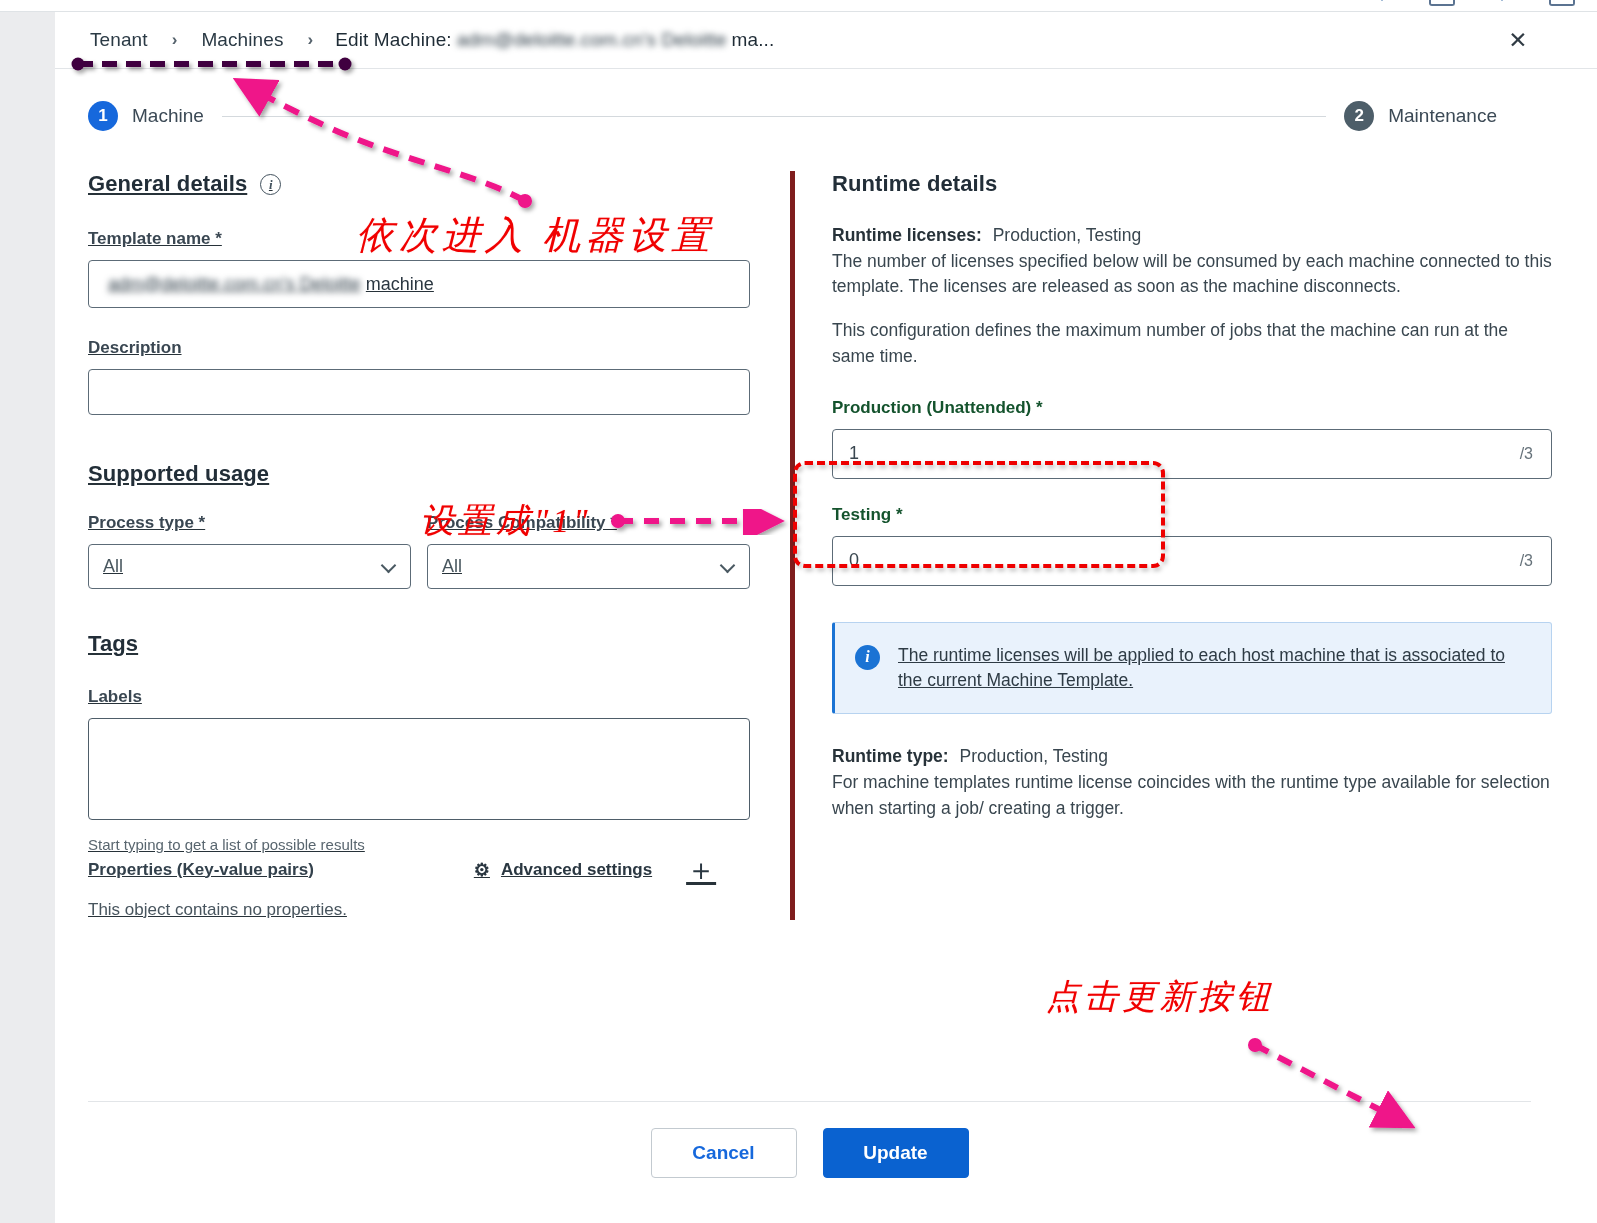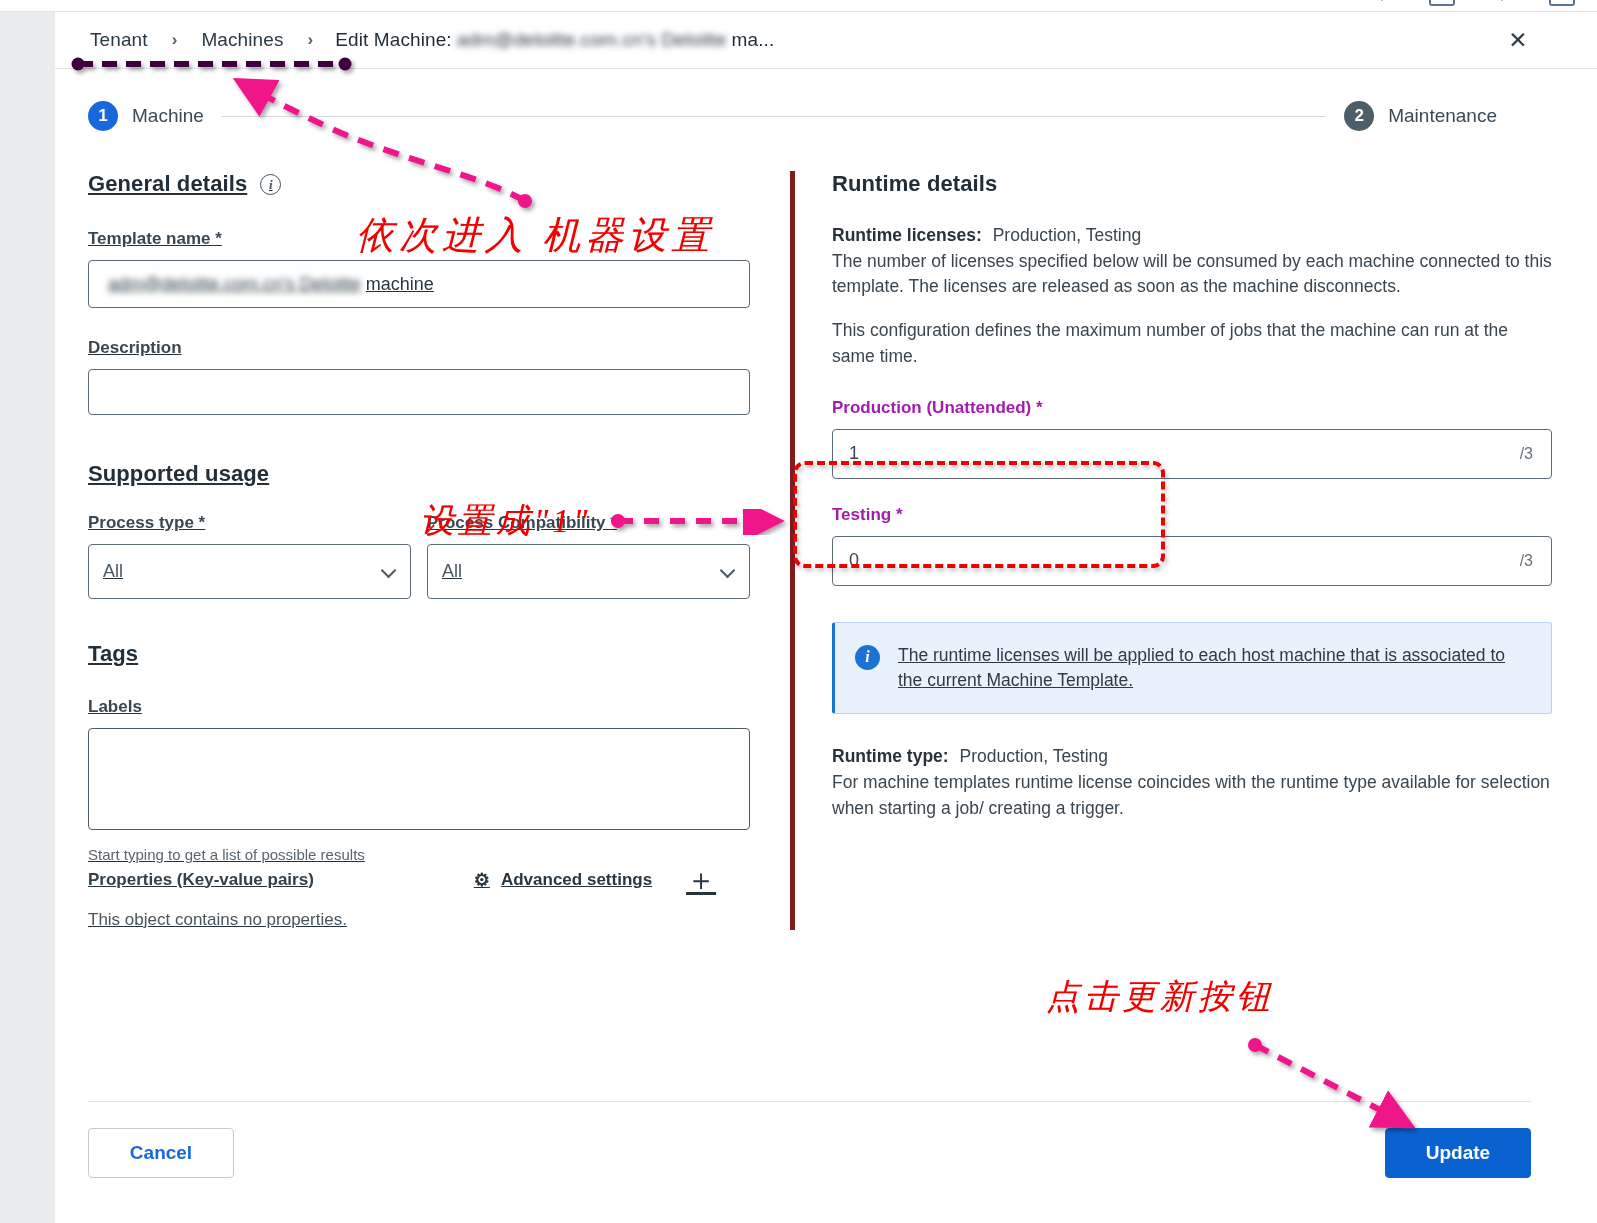--- a/index.html
+++ b/index.html
@@ -246,21 +246,21 @@
 
   .two-col {
     display: flex;
     gap: 16px;
     margin-bottom: 34px;
   }
   .two-col > div { flex: 1; }
   .select {
     position: relative;
     width: 100%;
-    height: 55px;
+    height: 45px;
     border: 1px solid #5c6b77;
     border-radius: 4px;
     background: #fff;
     display: flex;
     align-items: center;
     padding: 4px 14px;
     font-size: 18px;
     color: #49575f;
     cursor: pointer;
   }
@@ -316,21 +316,21 @@
   .rt-para {
     font-size: 17.5px;
     line-height: 1.47;
     color: #39464f;
     margin: 0 0 18px 0;
   }
   .rt-para b { color: #273239; font-weight: 700; }
   .rt-label {
     font-size: 17px;
     font-weight: 700;
-    color: #a21caf;
+    color: #14532d;
     margin-bottom: 11px;
     display: block;
   }
   .num-input {
     position: relative;
     width: 100%;
     height: 50px;
     border: 1px solid #5c6b77;
     border-radius: 4px;
     background: #fff;
@@ -381,21 +381,21 @@
   }
 
   
   .modal-footer {
     position: absolute;
     left: 33px; right: 66px;
     bottom: 45px;
     border-top: 1px solid #e2e5e8;
     padding-top: 26px;
     display: flex;
-    justify-content: space-between;
+    justify-content: center;
     gap: 26px;
     margin-top: 20px;
   }
   .btn {
     height: 50px;
     min-width: 146px;
     border-radius: 4px;
     font-size: 19px;
     font-weight: 700;
     display: flex;

